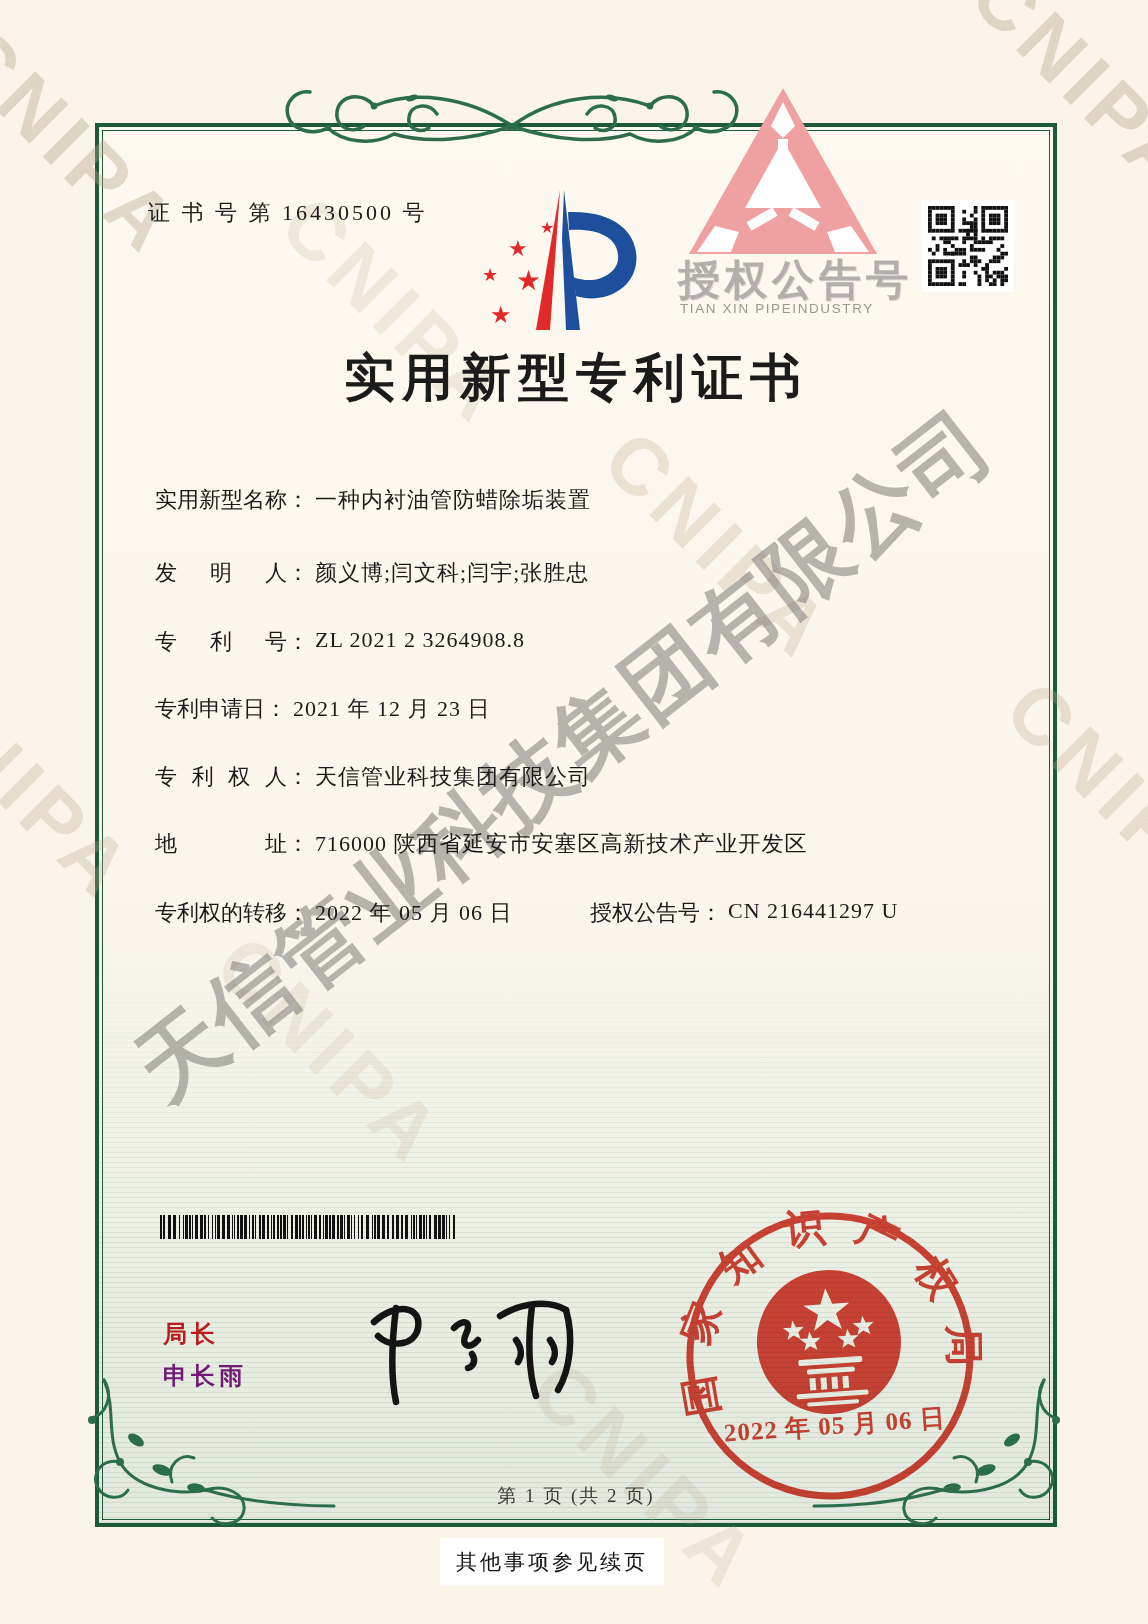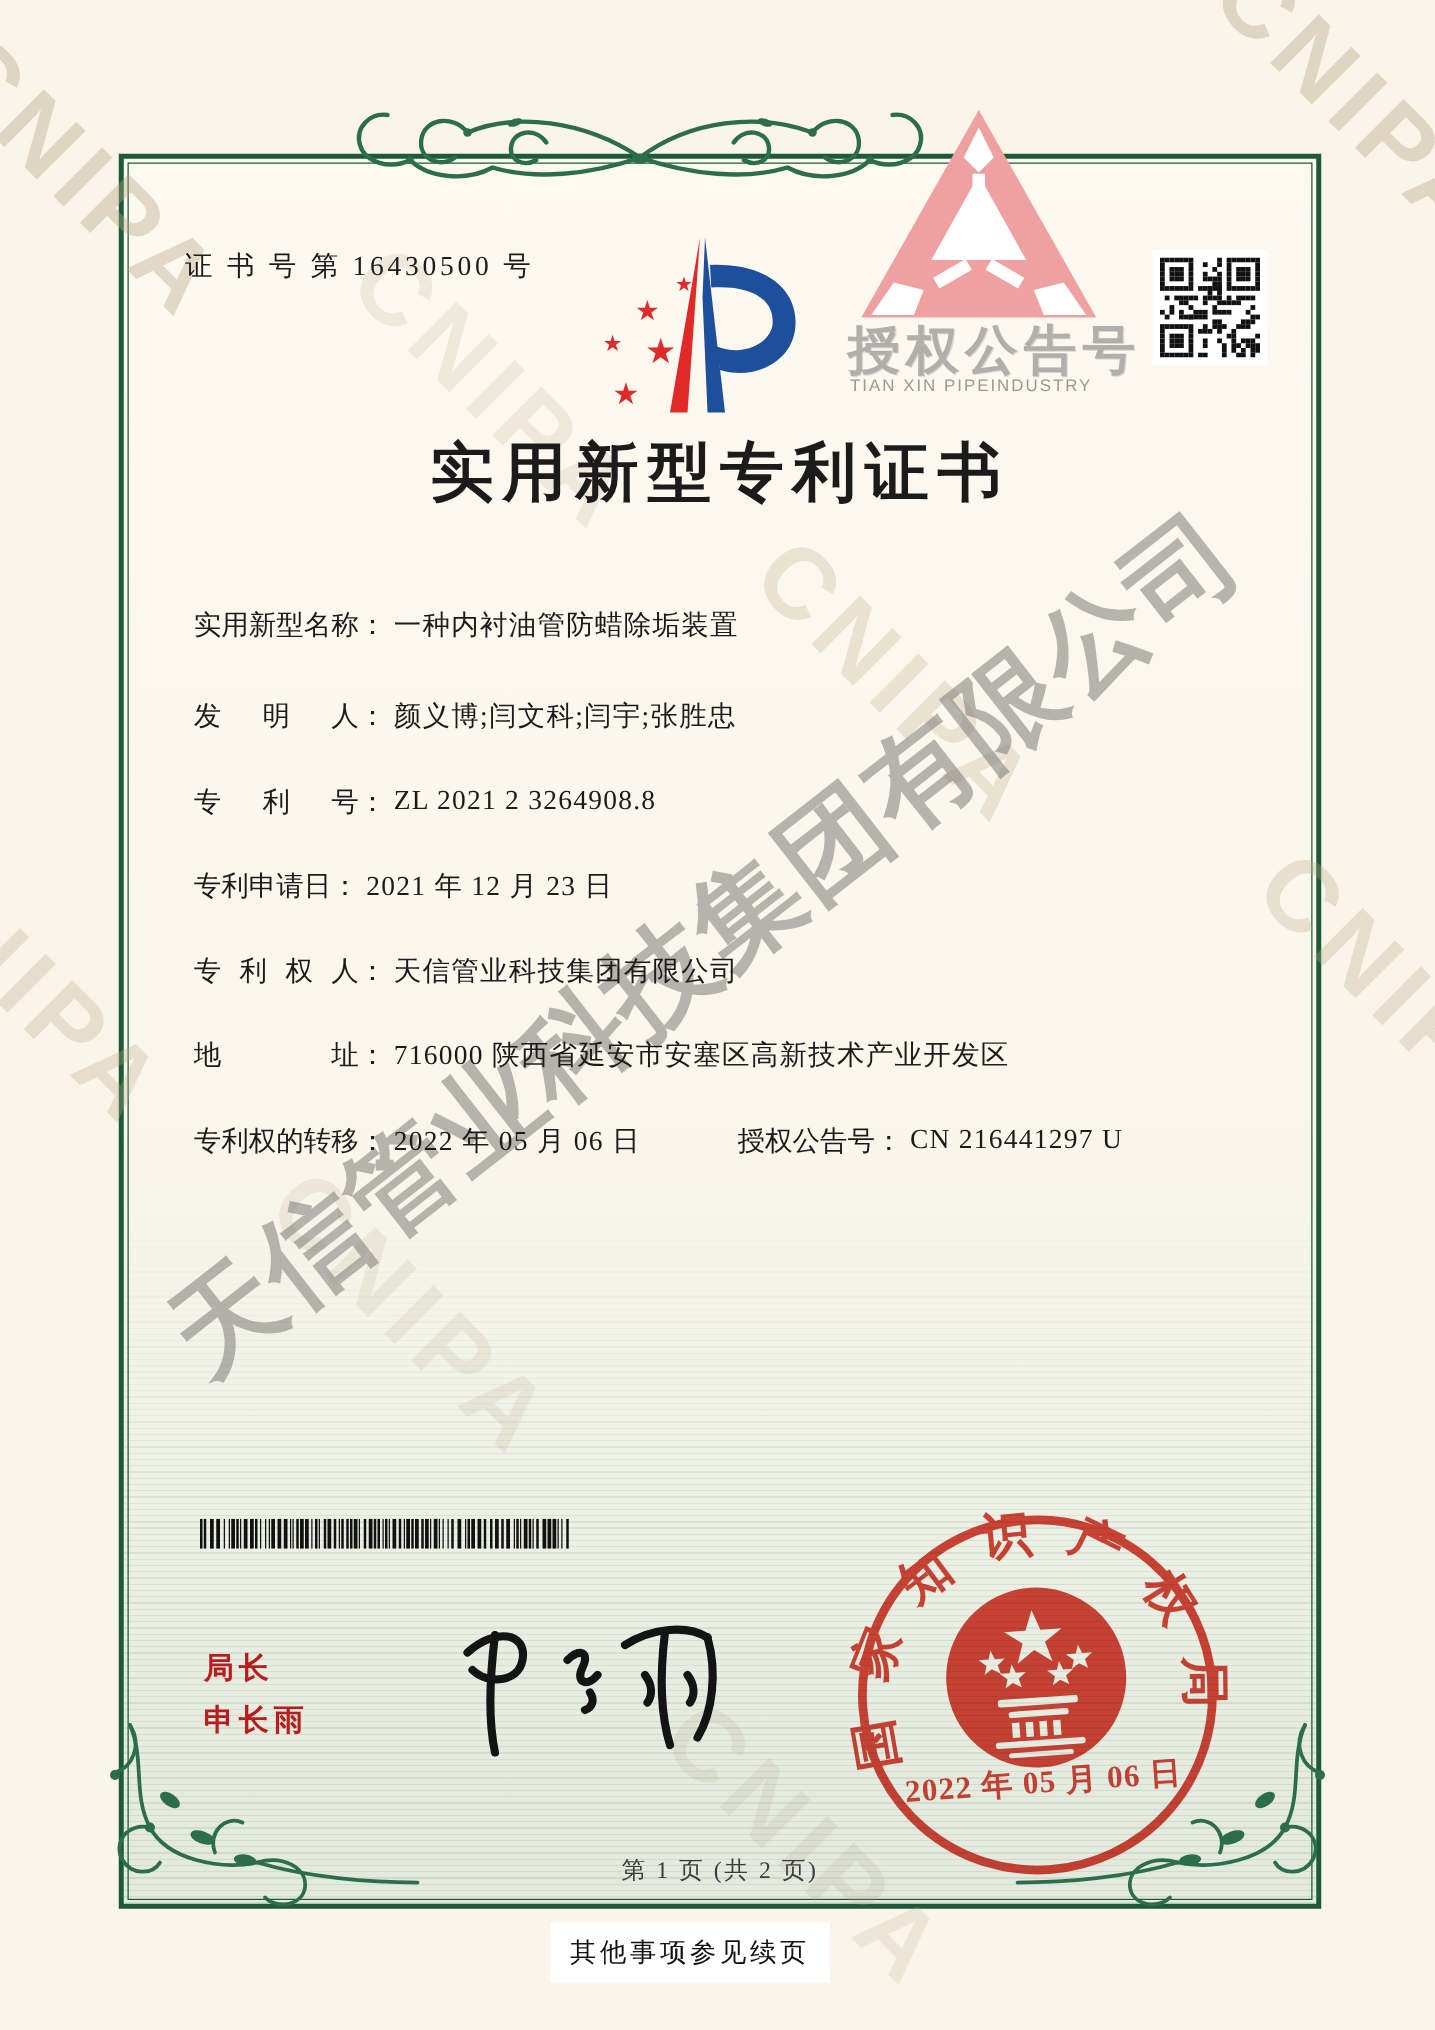--- a/index.html
+++ b/index.html
@@ -63,21 +63,21 @@
   .body-text{
     position:absolute;left:153px;top:944px;width:856px;z-index:5;
     font-size:21.5px;line-height:33px;text-align:justify;
   }
   .body-text p{margin:0 0 8px 0;text-indent:2em;}
   
   .barcode{position:absolute;left:160px;top:1215px;z-index:5;}
   .director-label{position:absolute;left:163px;top:1318px;z-index:6;
     font-family:"Liberation Sans",sans-serif;font-size:24px;font-weight:600;letter-spacing:4px;color:#b91c1c;}
   .director-name{position:absolute;left:163px;top:1360px;z-index:6;
-    font-family:"Liberation Sans",sans-serif;font-size:24px;font-weight:600;letter-spacing:4px;color:#b91c1c;}
+    font-family:"Liberation Sans",sans-serif;font-size:24px;font-weight:600;letter-spacing:4px;color:#701a75;}
   .signature{position:absolute;left:350px;top:1278px;z-index:6;}
   .seal{position:absolute;left:664px;top:1192px;z-index:7;transform:rotate(-4deg);mix-blend-mode:multiply;opacity:.93;}
   .page-info{position:absolute;left:95px;top:1483px;width:962px;text-align:center;font-size:19px;color:#3c3c3c;letter-spacing:2px;z-index:5;}
   .note-box{
     position:absolute;left:440px;top:1538px;width:224px;height:48px;background:#ffffff;z-index:5;
     display:flex;align-items:center;justify-content:center;
   }
   .note-text{font-size:21px;letter-spacing:3px;color:#111;}
 </style>
 </head>

